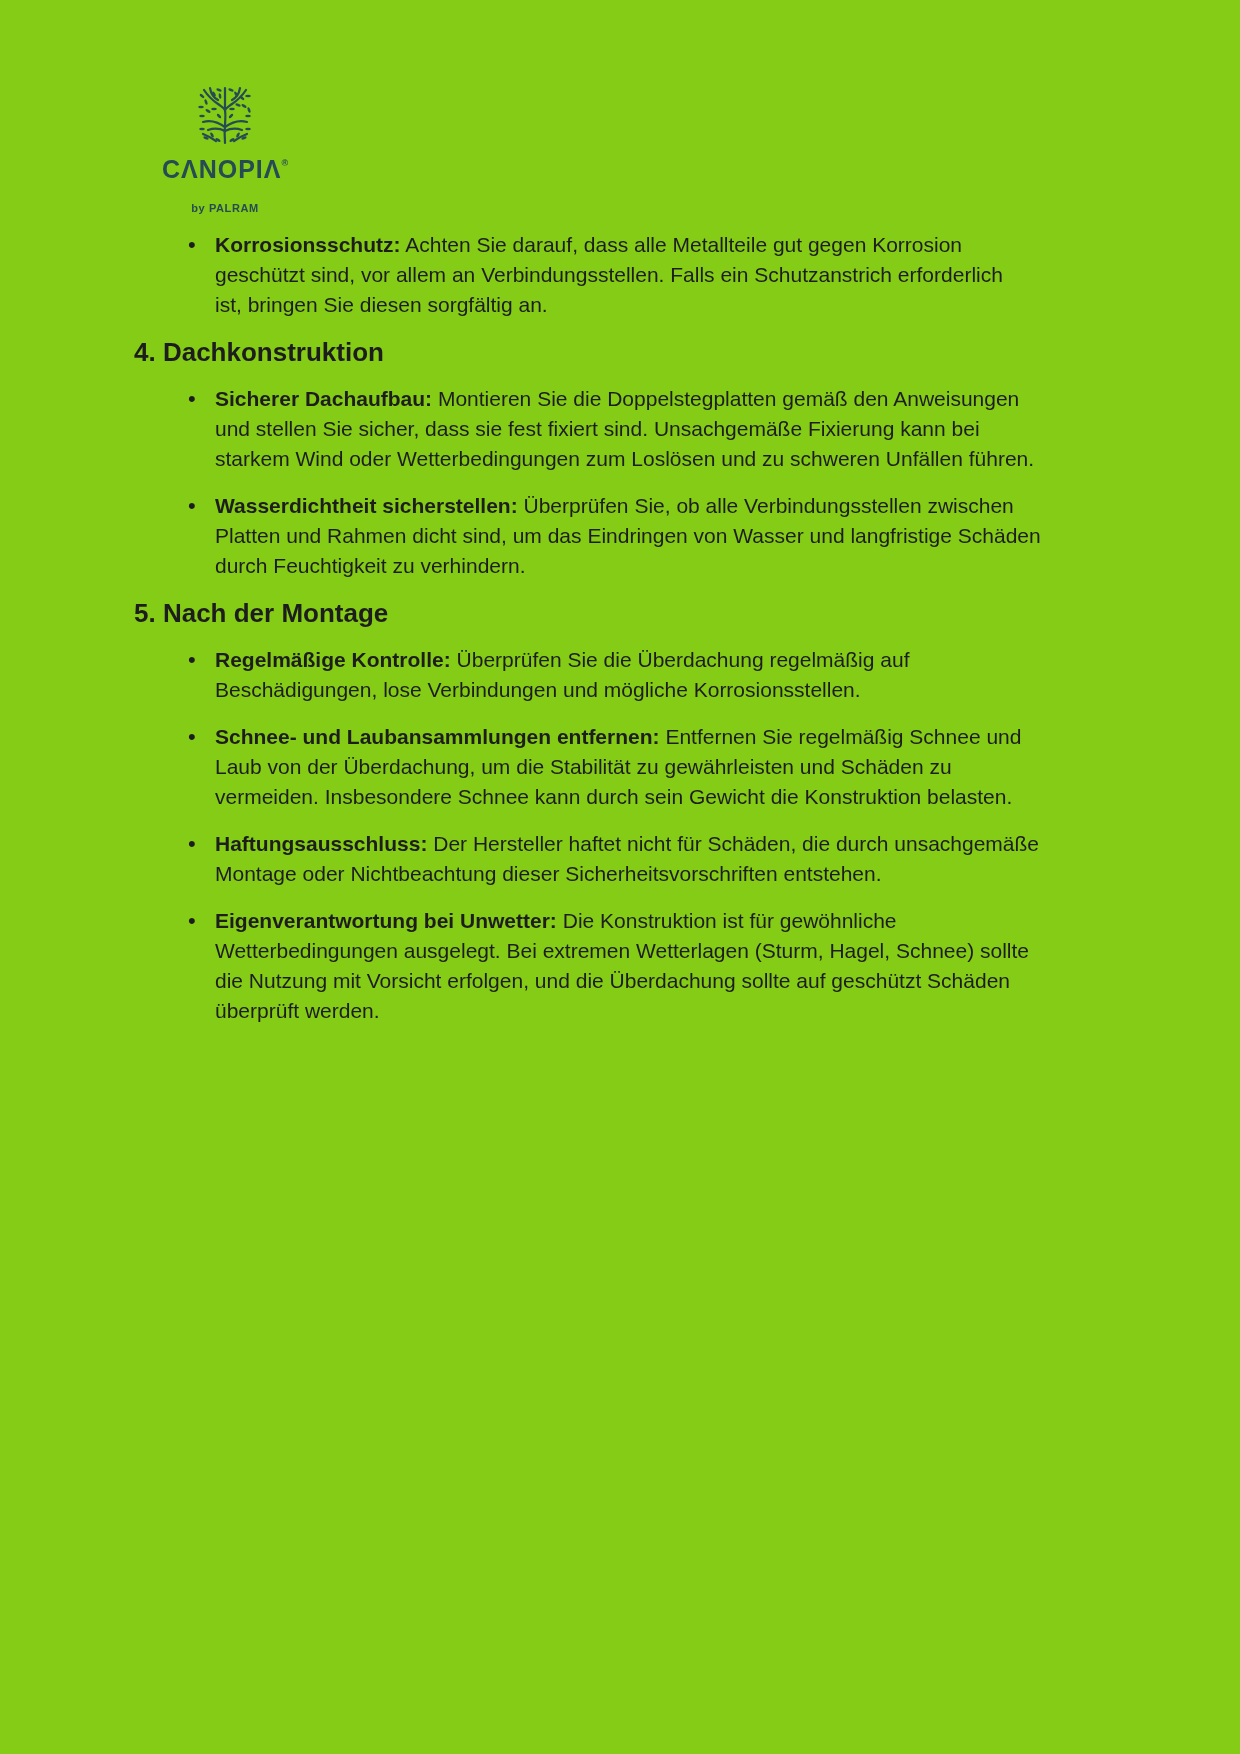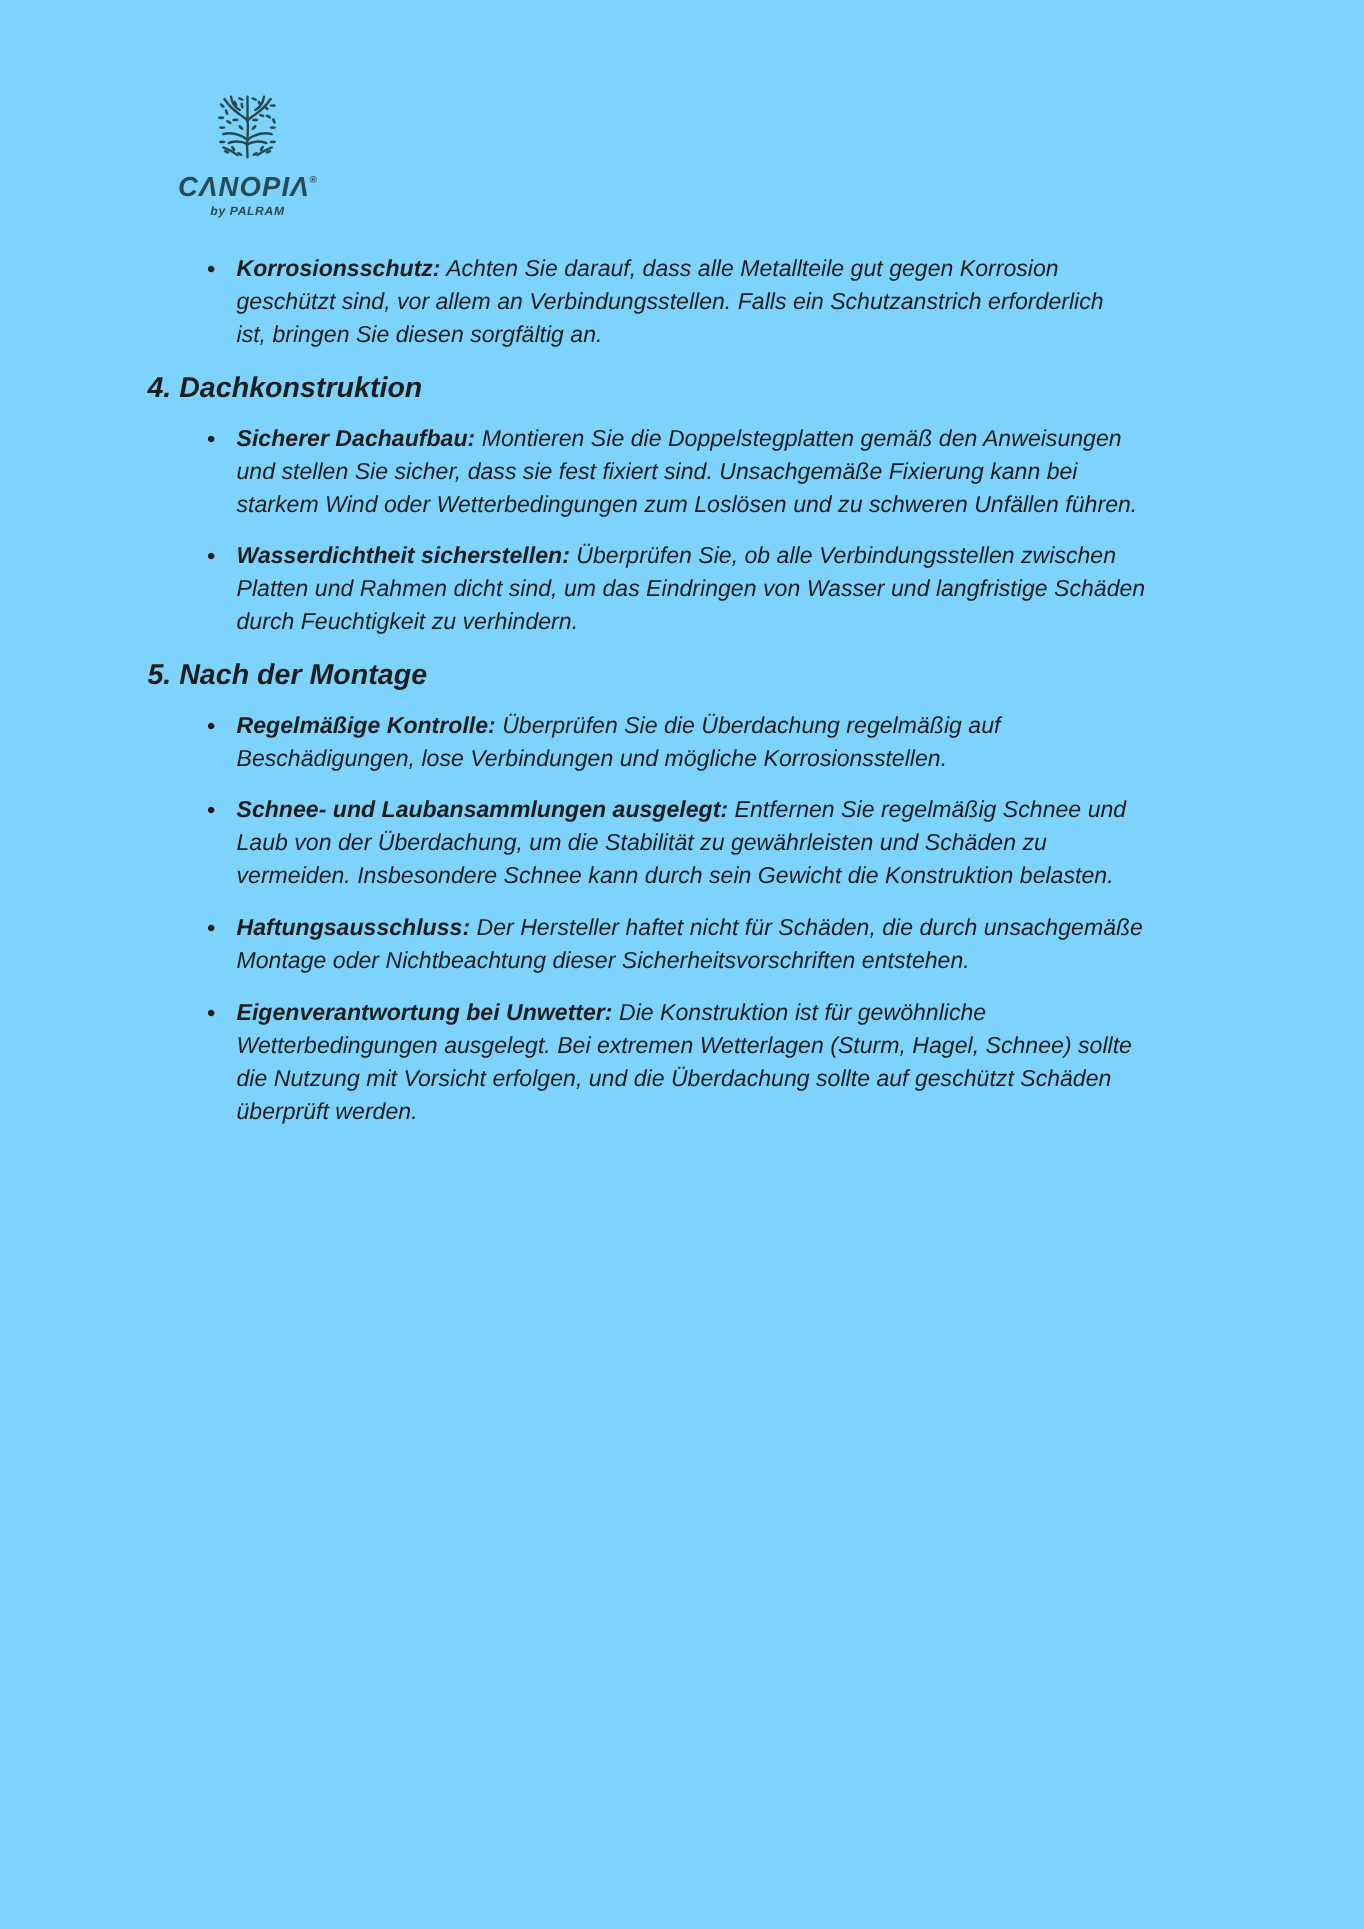--- a/index.html
+++ b/index.html
@@ -1,24 +1,24 @@
 <!DOCTYPE html>
 <html><head>
 <meta charset="utf-8">
 <style>
   html,body{margin:0;padding:0;background:#ffffff;}
   body{width:1240px;height:1754px;font-family:"Liberation Sans",sans-serif;}
-  .page{position:relative;width:1240px;height:1754px;background:#7dd3fc;overflow:hidden;font-style:italic;}
+  .page{position:relative;width:1240px;height:1754px;background:#84cc16;overflow:hidden;}
 
   
   .logo{position:absolute;left:156px;top:86px;width:138px;text-align:center;color:#264b53;}
   .logo svg{display:block;margin:0 auto;}
   .brand{font-weight:700;font-size:25px;line-height:26px;letter-spacing:1px;margin-top:5px;white-space:nowrap;color:#264b53;}
   .brand .reg{font-size:9px;vertical-align:12px;letter-spacing:0;font-weight:700;}
-  .byline{font-size:11px;line-height:12px;letter-spacing:0.6px;margin-top:3px;font-weight:700;color:#264b53;}
+  .byline{font-size:11px;line-height:12px;letter-spacing:0.6px;margin-top:20px;font-weight:700;color:#264b53;}
 
   
   .content{position:absolute;left:134px;top:230px;width:1010px;color:#1d1d1d;font-size:21px;line-height:30px;}
   .content h2{font-size:26px;line-height:30px;font-weight:700;margin:0 0 17px 0;color:#1d1d1d;}
   .content ul{list-style:none;margin:0;padding:0;}
   .content li{position:relative;padding-left:81px;margin:0 0 17px 0;white-space:pre;}
   .content li .dot{position:absolute;left:54px;top:0;font-size:22px;}
   .content li b{font-weight:700;}
 </style>
 </head>
@@ -95,21 +95,21 @@
       <li><span class="dot">•</span><b>Wasserdichtheit sicherstellen:</b><span> Überprüfen Sie, ob alle Verbindungsstellen zwischen
 Platten und Rahmen dicht sind, um das Eindringen von Wasser und langfristige Schäden
 durch Feuchtigkeit zu verhindern.</span></li>
     </ul>
 
     <h2>5. Nach der Montage</h2>
 
     <ul>
       <li><span class="dot">•</span><b>Regelmäßige Kontrolle:</b><span> Überprüfen Sie die Überdachung regelmäßig auf
 Beschädigungen, lose Verbindungen und mögliche Korrosionsstellen.</span></li>
-      <li><span class="dot">•</span><b>Schnee- und Laubansammlungen ausgelegt:</b><span> Entfernen Sie regelmäßig Schnee und
+      <li><span class="dot">•</span><b>Schnee- und Laubansammlungen entfernen:</b><span> Entfernen Sie regelmäßig Schnee und
 Laub von der Überdachung, um die Stabilität zu gewährleisten und Schäden zu
 vermeiden. Insbesondere Schnee kann durch sein Gewicht die Konstruktion belasten.</span></li>
     </ul>
 
 
     <ul>
       <li><span class="dot">•</span><b>Haftungsausschluss:</b><span> Der Hersteller haftet nicht für Schäden, die durch unsachgemäße
 Montage oder Nichtbeachtung dieser Sicherheitsvorschriften entstehen.</span></li>
       <li><span class="dot">•</span><b>Eigenverantwortung bei Unwetter:</b><span> Die Konstruktion ist für gewöhnliche
 Wetterbedingungen ausgelegt. Bei extremen Wetterlagen (Sturm, Hagel, Schnee) sollte

